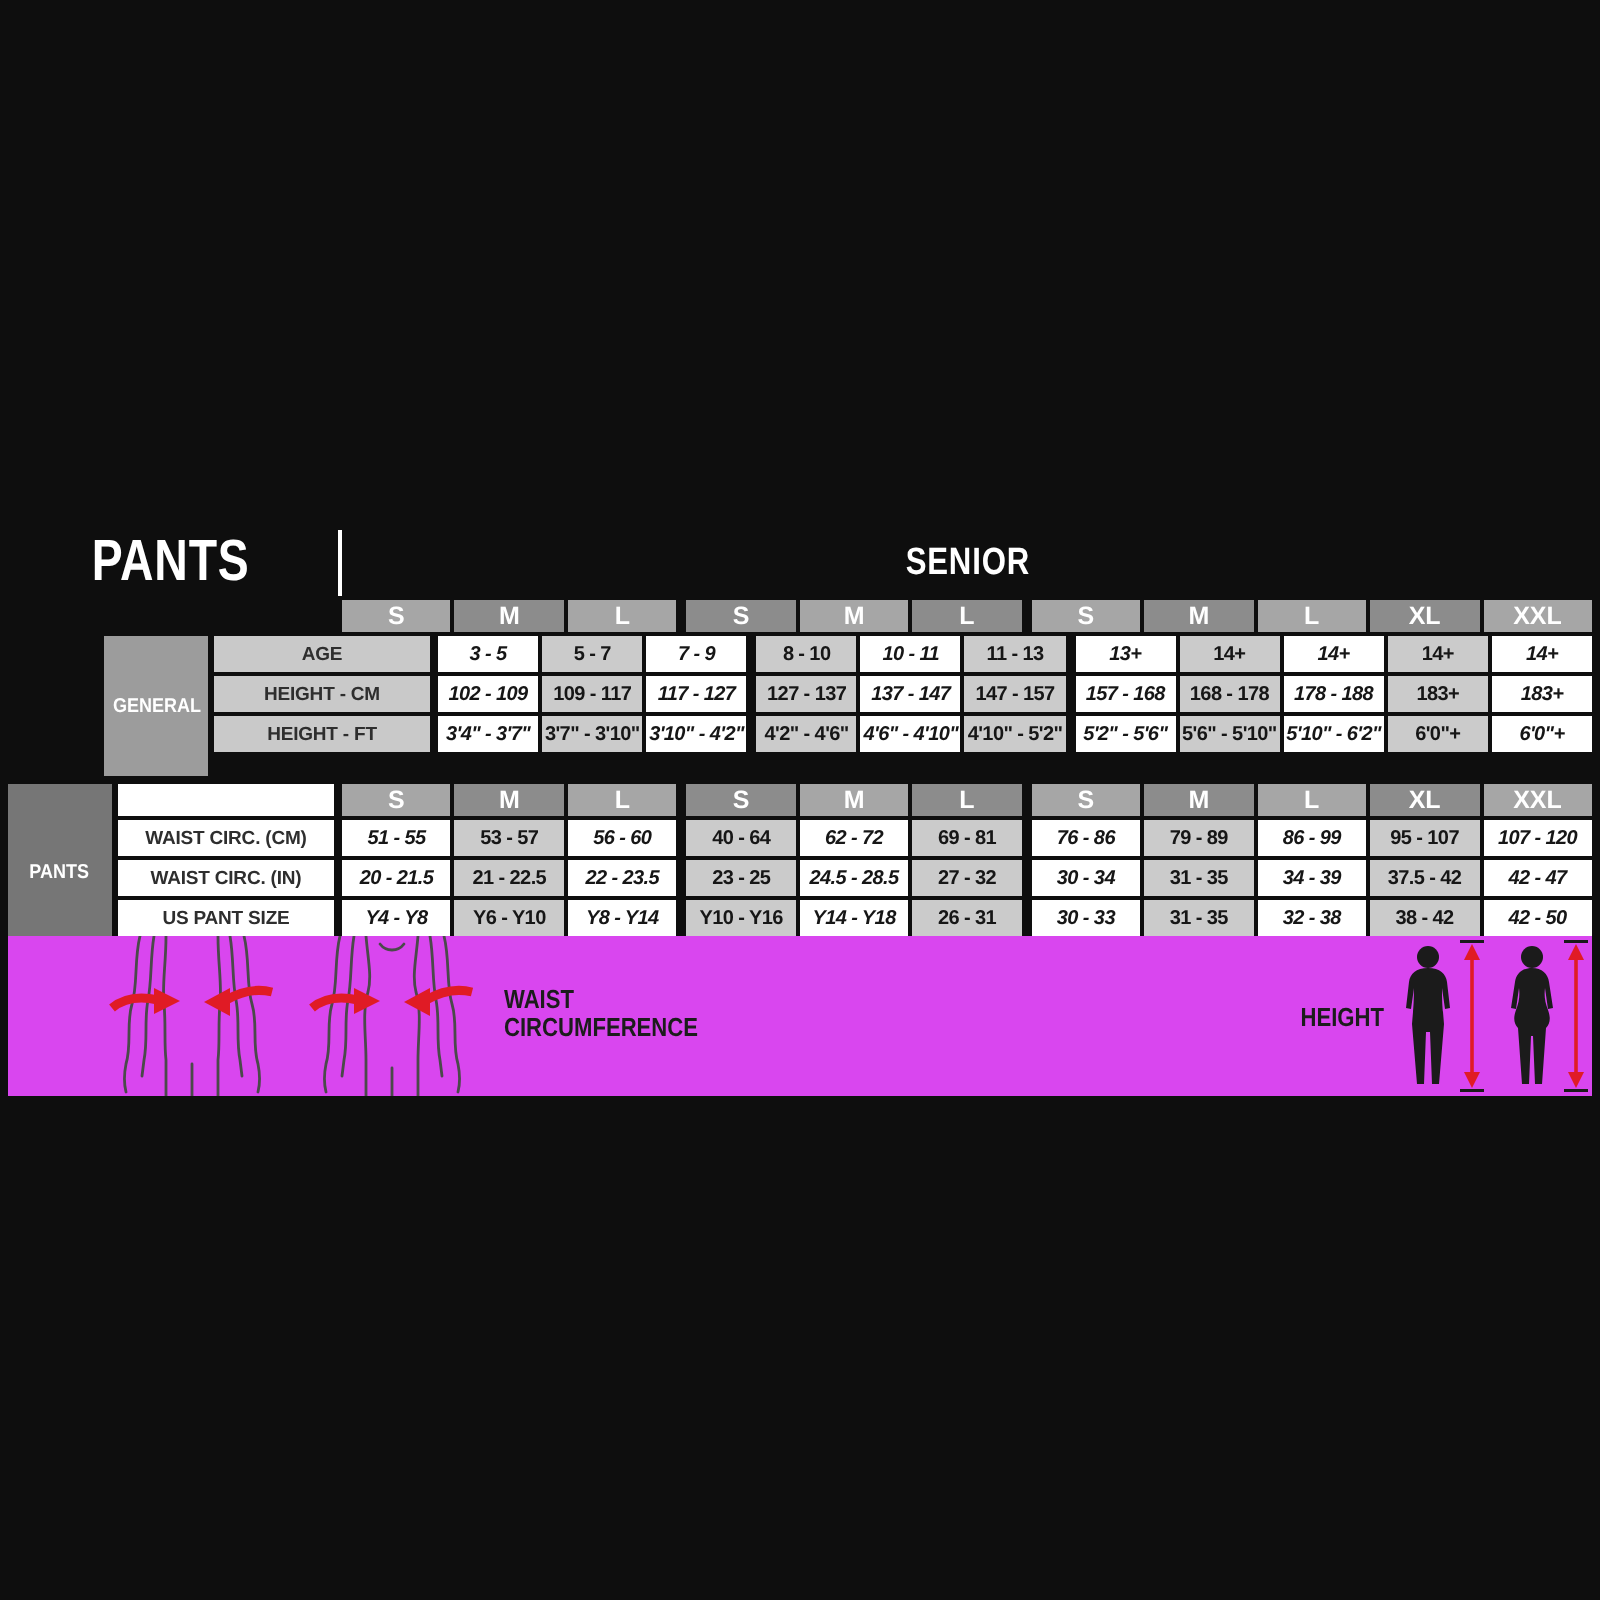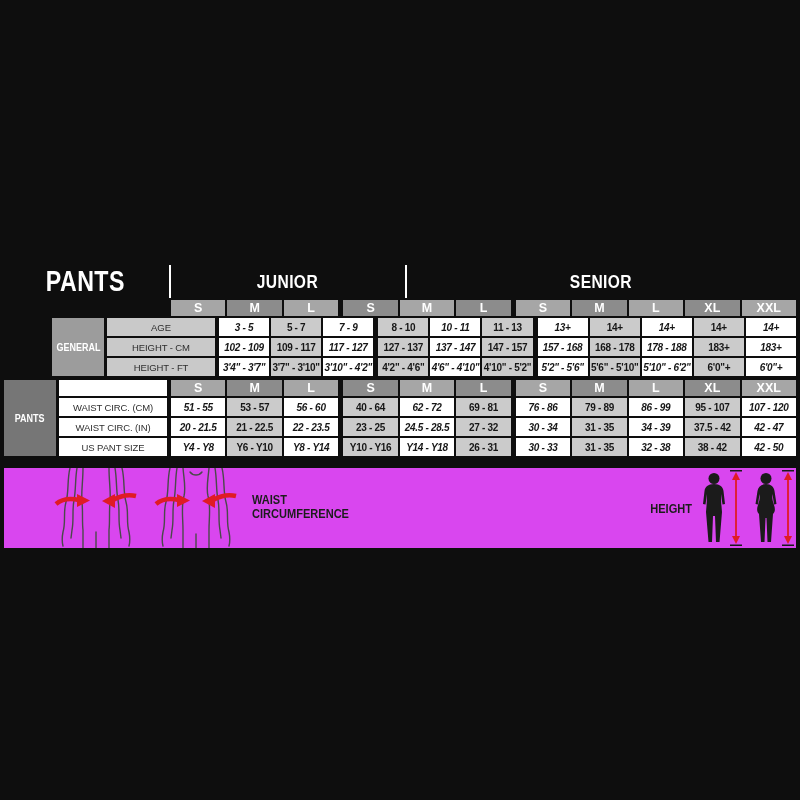--- a/index.html
+++ b/index.html
@@ -17,51 +17,48 @@
   .g3{flex:3;} .g5{flex:5;}
   .title-text{color:#fff;font-weight:bold;font-size:29px;letter-spacing:0.5px;display:inline-block;transform:scaleX(.8);}
   .group-text{color:#fff;font-weight:bold;font-size:19px;letter-spacing:0.5px;display:inline-block;transform:scaleX(.82);}
   .size-cell{color:#fff;font-weight:bold;font-size:12.5px;}
   .hdr-light{background:#a6a6a6;}
   .hdr-dark{background:#8c8c8c;}
   .data-cell{font-weight:bold;font-size:10px;letter-spacing:-0.3px;color:#161616;white-space:nowrap;}
   .col-white{background:#ffffff;font-style:italic;}
   .col-gray{background:#cbcbcb;}
   .label{width:108px;margin-right:2px;flex:none;background:#c9c9c9;display:flex;align-items:center;justify-content:center;
-         font-weight:normal;font-size:9.5px;color:#2e2e2e;letter-spacing:-0.1px;text-align:right;}
+         font-weight:bold;font-size:9.5px;color:#2e2e2e;letter-spacing:-0.1px;text-align:right;}
   .blackout{background:transparent;}
   .section{display:flex;margin-bottom:4px;}
   .sec-box{width:52px;margin-right:3px;flex:none;display:flex;align-items:center;justify-content:center;
            color:#fff;font-weight:bold;font-size:10px;}
   .sec-general{background:#9c9c9c;margin-left:48px;}
   .sec-pants{background:#767676;}
   .sec-pants-labels .label{background:#ffffff;}
   .sec-rows{flex:1;min-width:0;}
-  .sec-rows .row:last-child{margin-bottom:0;}
+  .sec-rows .row:last-child{margin-bottom:12px;}
   .cx90{display:inline-block;transform:scaleX(.9);}
   .strip{position:absolute;left:4px;top:468px;width:792px;height:80px;background:#d946ef;}
   .strip svg{position:absolute;top:0;}
   .waist-label{position:absolute;left:248px;top:25px;color:#1c1c1c;font-weight:bold;font-size:13px;line-height:14px;
                display:flex;flex-direction:column;transform-origin:left center;transform:scaleX(.85);}
   .height-label{position:absolute;left:600px;top:33px;width:88px;text-align:right;color:#1c1c1c;font-weight:bold;
                 font-size:13px;transform-origin:right center;transform:scaleX(.85);}
 </style>
 </head>
 <body>
 
 <div class="canvas">
 
   <div class="chart">
 
     <div class="row hrow">
       <div class="lead">
         <span class="title-text">PANTS</span>
-      </div>
-      <div class="group-cell g3">
-        <span class="group-text">JUNIOR</span>
       </div>
       <div class="group-cell g5">
         <span class="group-text">SENIOR</span>
       </div>
     </div>
 
     <div class="row srow">
         <div class="lead"></div>
         <div class="cell size-cell hdr-light">S</div>
         <div class="cell size-cell hdr-dark">M</div>

